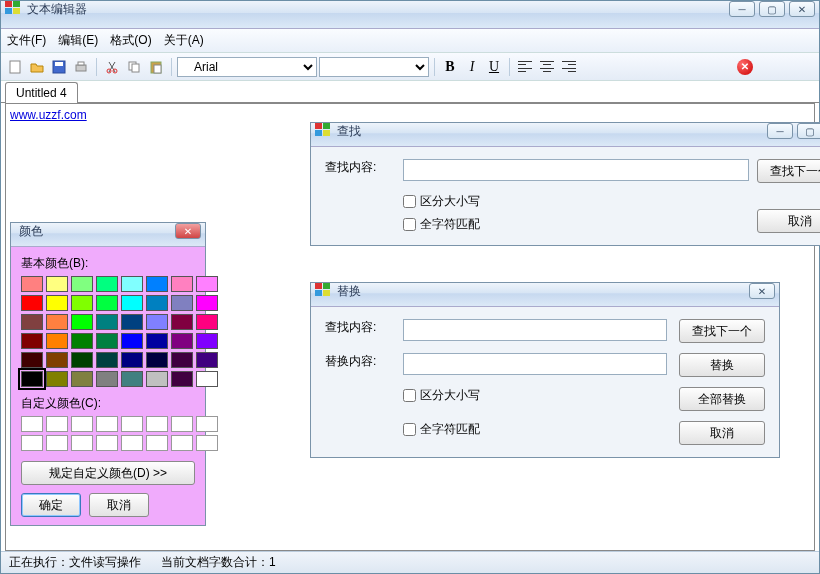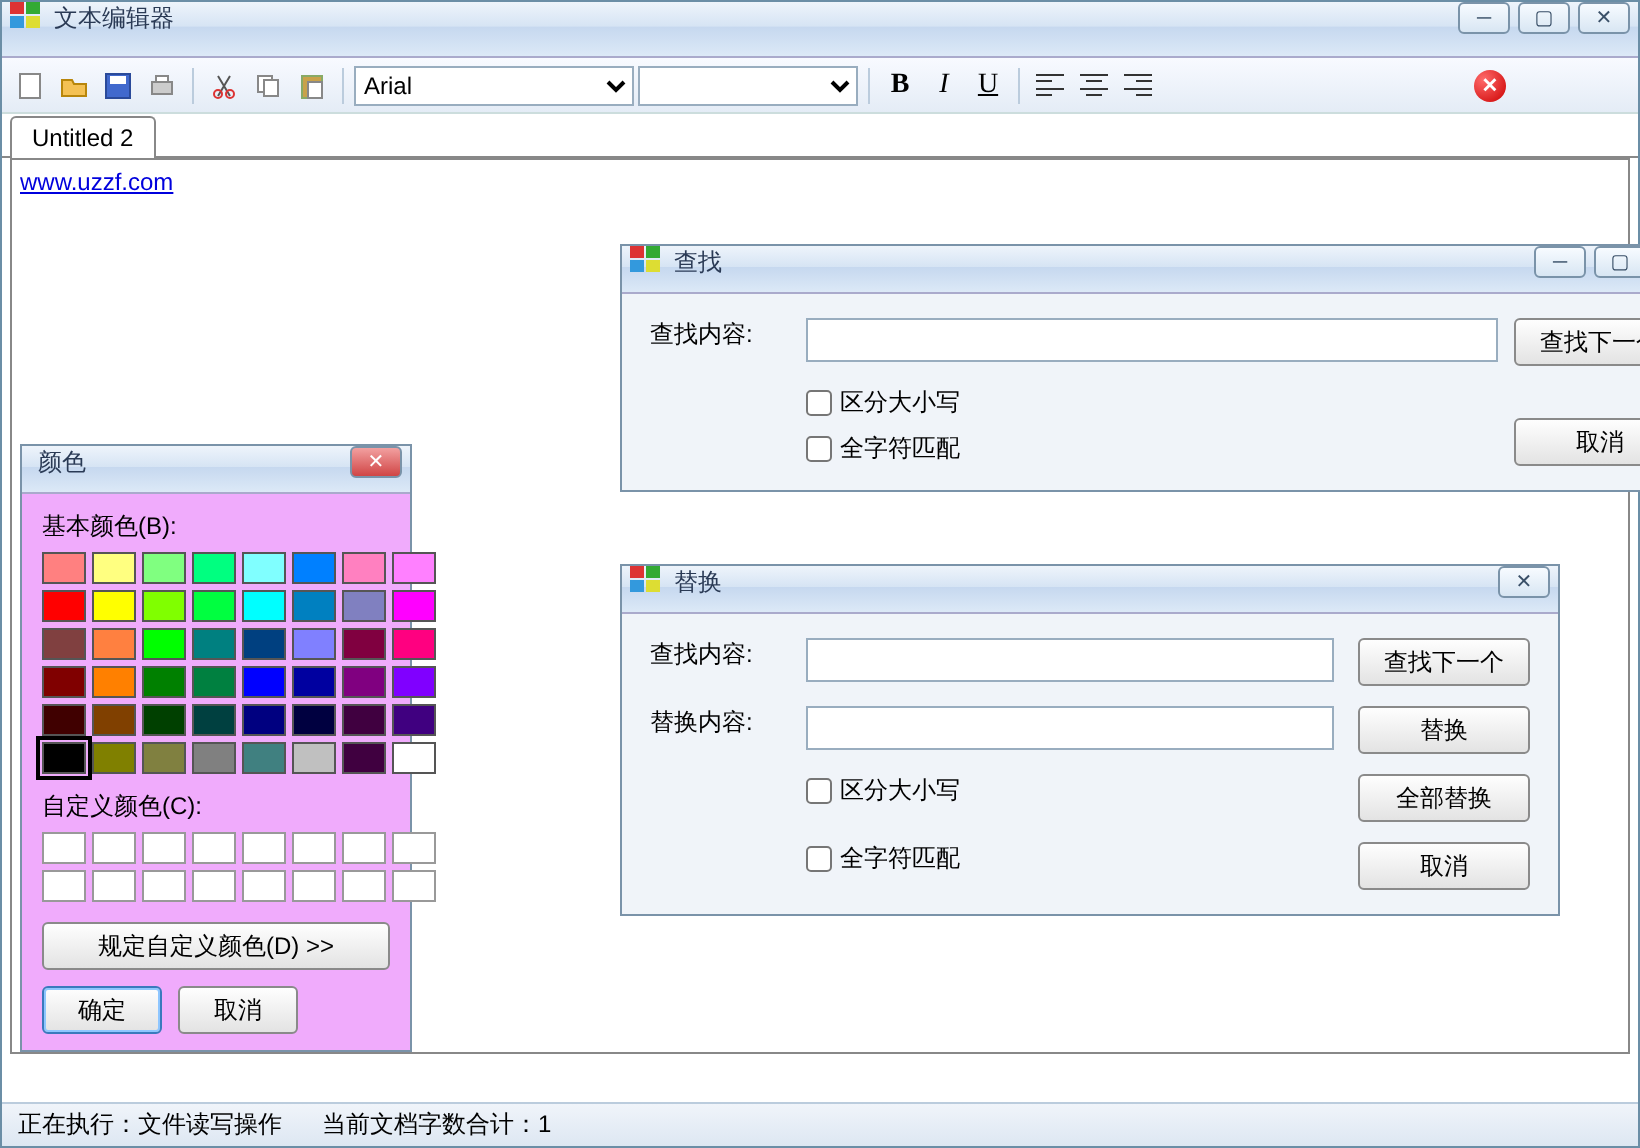--- a/index.html
+++ b/index.html
@@ -9,21 +9,21 @@
 .tb-icon{width:16px;height:14px;display:inline-flex;flex-wrap:wrap;margin-right:6px}
 .tb-icon span{width:7px;height:6px;margin:0 1px 1px 0}
 .tb-title{flex:1;color:#2a3a55}
 .winbtns{display:flex;gap:4px}
 .winbtn{width:26px;height:16px;border:1px solid #7a93a9;border-radius:3px;background:linear-gradient(#f7fbff,#d8e6f3);display:flex;align-items:center;justify-content:center;color:#3a5068;font-size:10px;cursor:pointer}
 .menubar{height:24px;background:linear-gradient(#fafcff,#e9f0f9);display:flex;align-items:center;padding:0 6px;gap:12px;border-bottom:1px solid #cdd}
 .menubar span{cursor:pointer}
 .toolbar{height:28px;background:linear-gradient(#f8faff,#e4ecf6);display:flex;align-items:center;padding:0 4px;gap:2px;border-bottom:1px solid #cdd}
 .tbtn{width:20px;height:20px;display:flex;align-items:center;justify-content:center;cursor:pointer;border-radius:2px}
 .sep{width:1px;height:18px;background:#bcd;margin:0 3px}
-.sel{height:20px;border:1px solid #99adbf;background:#fff;padding:0 0}
+.sel{height:20px;border:1px solid #99adbf;background:#fff;padding:0 12px}
 .bold{font-weight:bold;font-family:serif;font-size:14px}
 .ital{font-style:italic;font-family:serif;font-size:14px}
 .uline{text-decoration:underline;font-family:serif;font-size:14px}
 .align{width:14px;height:11px;display:flex;flex-direction:column;justify-content:space-between}
 .align i{height:1px;background:#333;display:block}
 .tabs{height:22px;display:flex;padding-left:4px;background:#fff;border-bottom:1px solid #888}
 .tab{padding:3px 10px;border:1px solid #888;border-bottom:none;background:#fff;position:relative;top:1px;border-radius:3px 3px 0 0}
 .editor{position:relative;height:448px;background:#fff;border:1px solid #888;margin:0 4px}
 .link{color:#00d;text-decoration:underline;padding:4px}
 .dlg{position:absolute;border:1px solid #7a93a9;background:#f0f4f9}
@@ -57,20 +57,26 @@
         <span style="background:#39d"></span>
         <span style="background:#dd3"></span>
       </span>
     <span class="tb-title">文本编辑器</span>
     <div class="winbtns">
       <div class="winbtn">─</div>
       <div class="winbtn">▢</div>
       <div class="winbtn">✕</div>
     </div>
   </div>
+  <div class="menubar">
+    <span>文件(F)</span>
+    <span>编辑(E)</span>
+    <span>格式(O)</span>
+    <span>关于(A)</span>
+  </div>
   <div class="toolbar">
     <div class="tbtn">
         <svg width="14" height="14">
           <rect x="2" y="1" width="10" height="12" fill="#fff" stroke="#888"></rect>
         </svg>
       </div>
     <div class="tbtn">
         <svg width="14" height="14">
           <path d="M1 4h5l1 2h6v6H1z" fill="#f4c154" stroke="#b8860b"></path>
         </svg>
@@ -137,21 +143,21 @@
           <i style="width:60%"></i>
           <i style="width:100%"></i>
           <i style="width:60%"></i>
         </div>
       </div>
     <div style="flex:1"></div>
     <div class="redx">✕</div>
     <div style="width:60px"></div>
   </div>
   <div class="tabs">
-    <div class="tab">Untitled 2</div>
+    <div class="tab">Untitled 4</div>
   </div>
   <div class="editor">
     <a class="link" style="position:absolute;left:0;top:0">www.uzzf.com</a>
   </div>
   <div class="status">
     <span>正在执行：文件读写操作</span>
     <span>当前文档字数合计：1</span>
   </div>
 </div>
 

